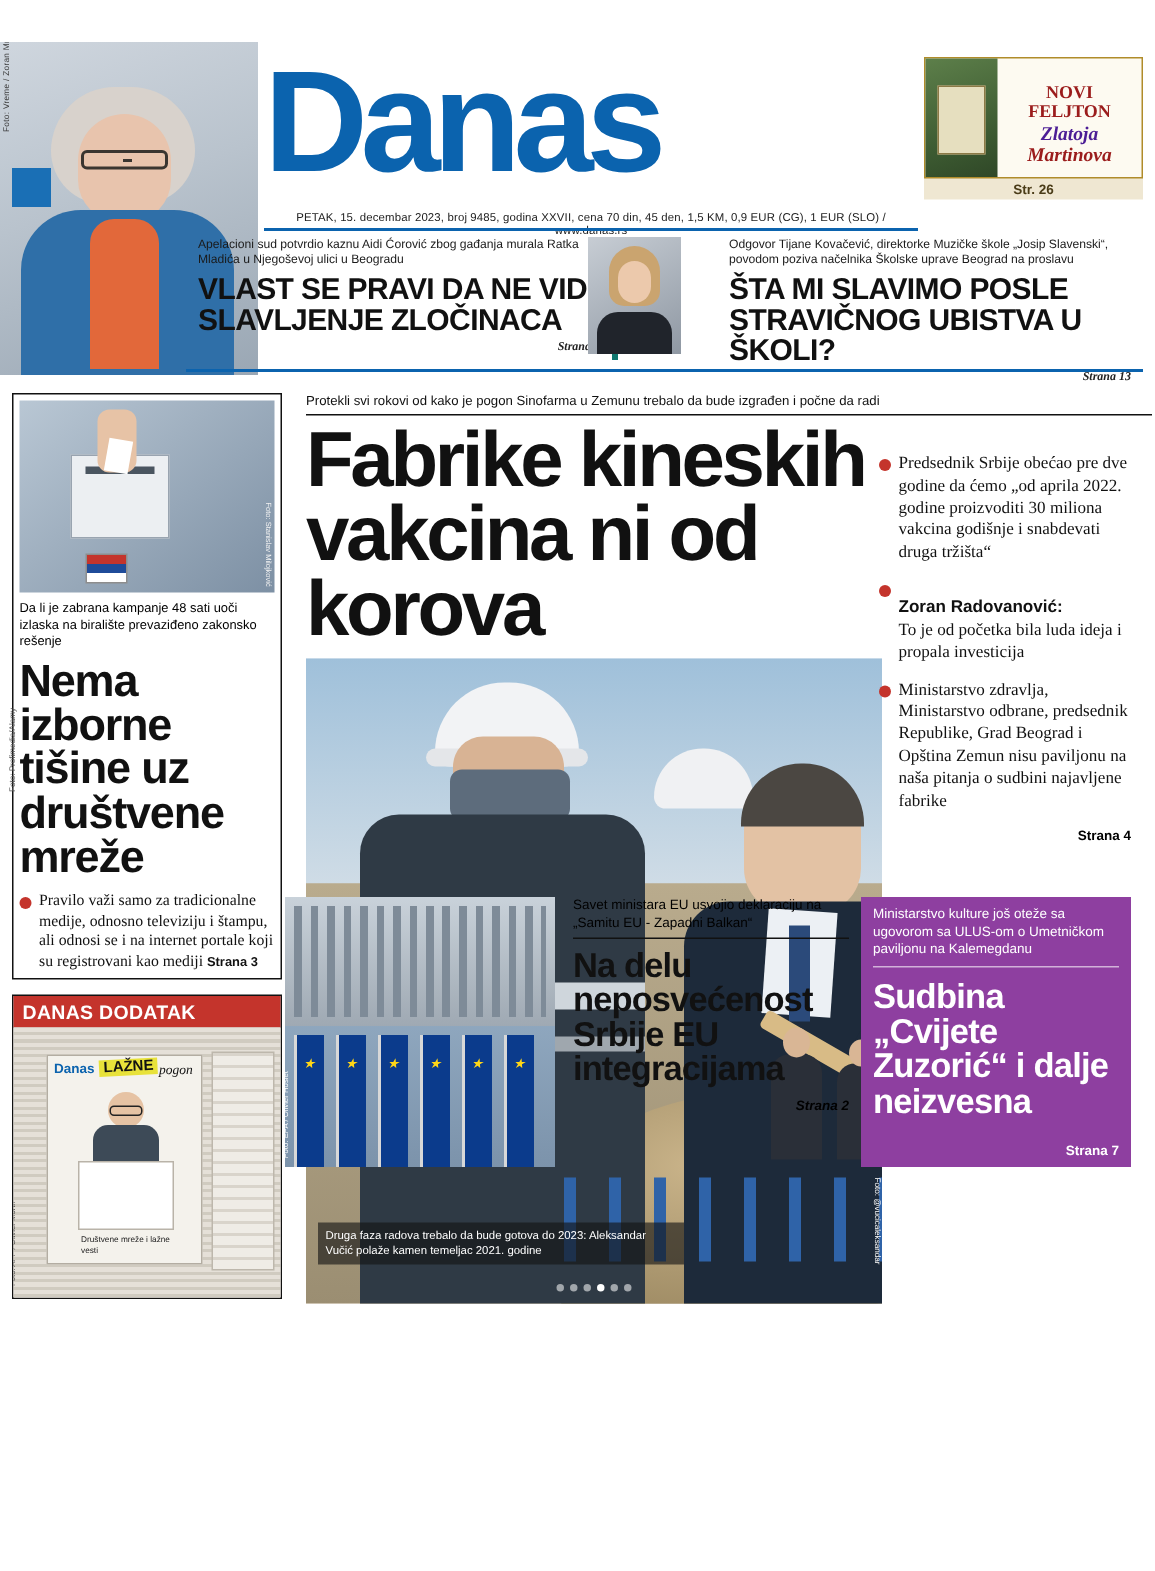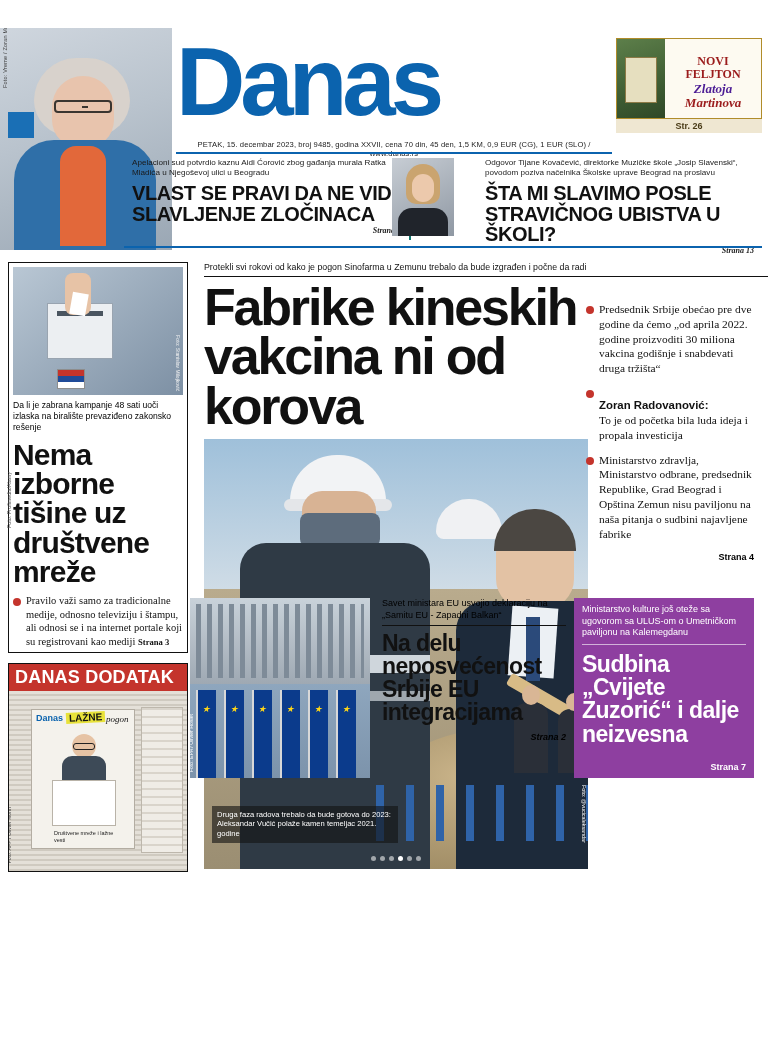--- a/index.html
+++ b/index.html
@@ -86,21 +86,21 @@
     position: absolute; left: 176px; top: 140px; width: 436px;
     text-align: center; font-size: 7.6px; color: #222;
     font-family: "Liberation Sans", sans-serif; letter-spacing: .1px;
   }
 
   .rule-top { position:absolute; left:176px; top:152px; width:436px; height:2px; background:#0b63ae; }
 
   
   .teasers { position:absolute; left:124px; top:158px; width:638px; height:82px; display:flex; }
   .teaser { flex:1; padding:0 8px; }
-  .teaser.left { border-right:2px solid #0f766e; }
+  .teaser.left { border-right:4px solid #0f766e; }
   .teaser .kicker {
     font-size:8.1px; line-height:1.25; color:#1a1a1a; font-family:"Liberation Sans",sans-serif;
   }
   .teaser .head {
     font-family:"Liberation Sans", sans-serif; font-weight:700; font-size:20px;
     line-height:1.02; color:#111; margin-top:5px; letter-spacing:-.4px;
   }
   .teaser .strana { text-align:right; font-size:8px; font-weight:700; font-style:italic; color:#222; margin-top:2px;}
   .teaser-photo {
     position:absolute; left:392px; top:158px; width:62px; height:78px;
@@ -134,30 +134,30 @@
   }
   .vote-kicker { font-size:8.6px; line-height:1.3; margin-top:5px; font-family:"Liberation Sans",sans-serif; }
   .vote-head {
     font-family:"Liberation Sans",sans-serif; font-weight:700; font-size:30px;
     line-height:.98; letter-spacing:-.8px; margin-top:6px; color:#111;
   }
   .bullet-list { margin-top:8px; }
   .bl-item { display:flex; gap:5px; }
   .bl-dot { width:8px; height:8px; border-radius:50%; background:#c4342c; margin-top:4px; flex:0 0 8px;}
   .bl-text { font-size:10.5px; line-height:1.28; color:#111; font-family:"Liberation Serif",serif;}
-  .bl-text .strana-inline{ font-family:Liberation Serif, serif; font-weight:700; font-size:8.6px; }
+  .bl-text .strana-inline{ font-family:Liberation Sans, sans-serif; font-weight:700; font-size:8.6px; }
   .left-credit{
     position:absolute; left:-2px; top:210px; font-size:5.4px; color:#555;
     writing-mode:vertical-rl; transform:rotate(180deg); font-family:"Liberation Sans",sans-serif;
   }
 
   .box-dodatak { margin-top:10px; border:1px solid #111; }
   .dodatak-title {
     background:#c4342c; color:#fff; font-family:"Liberation Sans",sans-serif;
-    font-weight:700; font-size:18px; padding:3px 6px; letter-spacing:.2px;
+    font-weight:700; font-size:13px; padding:3px 6px; letter-spacing:.2px;
   }
   .dodatak-img {
     height:180px; background:#d9d4cc; position:relative; overflow:hidden;
   }
   .dodatak-img .news-bg{
     position:absolute; inset:0;
     background:
       repeating-linear-gradient(0deg,#cfcabf 0 2px,#e6e2da 2px 5px),
       #ddd8cf;
     opacity:.9;
@@ -243,21 +243,21 @@
   .mp-shovel-handle{
     position:absolute; left:292px; top:282px; width:196px; height:13px;
     background:#d8bb86; transform:rotate(30deg); border-radius:3px;
   }
   .mp-crowd{ position:absolute; left:300px; top:200px; right:0; height:150px;}
   .mp-crowd i{ position:absolute; display:block; background:#2a2f38; border-radius:12px 12px 0 0;}
   .mp-crowd i.h{ background:#d9b695; border-radius:50%; }
   .mp-bars{ position:absolute; left:150px; bottom:28px; width:330px; height:56px;
     background:repeating-linear-gradient(90deg, transparent 0 22px, #2f63a8 22px 30px);}
   .mp-caption{
-    position:absolute; left:8px; bottom:26px; width:186px;
+    position:absolute; left:8px; bottom:26px; width:244px;
     background:rgba(20,20,20,.62); color:#fff; font-size:7.6px; line-height:1.3;
     padding:4px 5px; font-family:"Liberation Sans",sans-serif;
   }
   .mp-credit{
     position:absolute; right:1px; bottom:26px; font-size:5.4px; color:#fff;
     writing-mode:vertical-rl; font-family:"Liberation Sans",sans-serif;
   }
   .mp-dots{ position:absolute; left:50%; bottom:8px; transform:translateX(-50%); display:flex; gap:4px;}
   .mp-dots span{ width:5px; height:5px; border-radius:50%; background:#fff; opacity:.55;}
   .mp-dots span.on{ opacity:1; }

